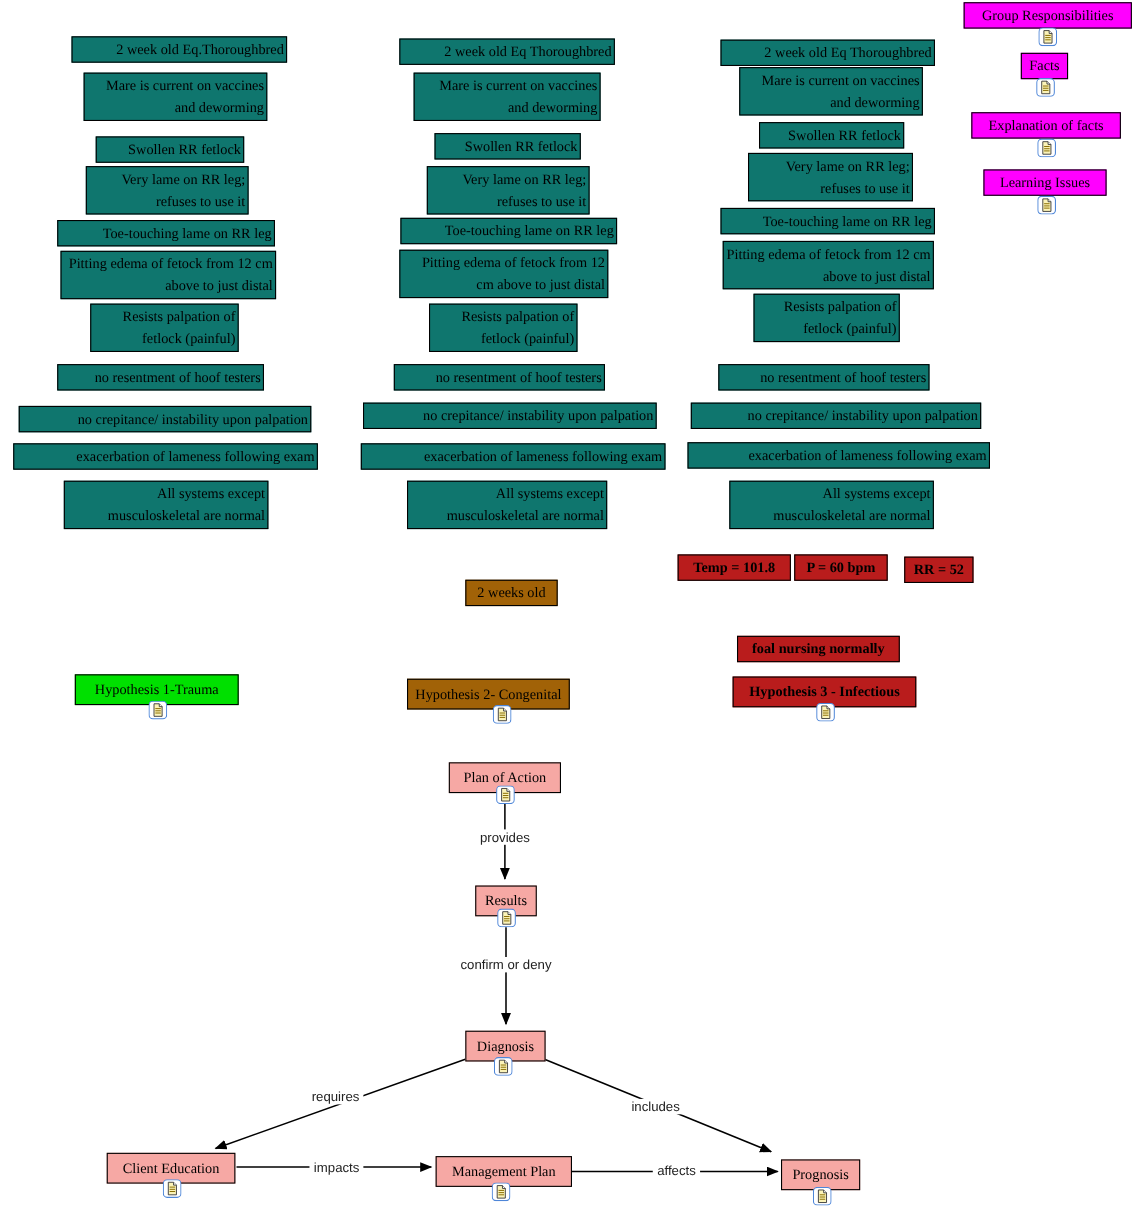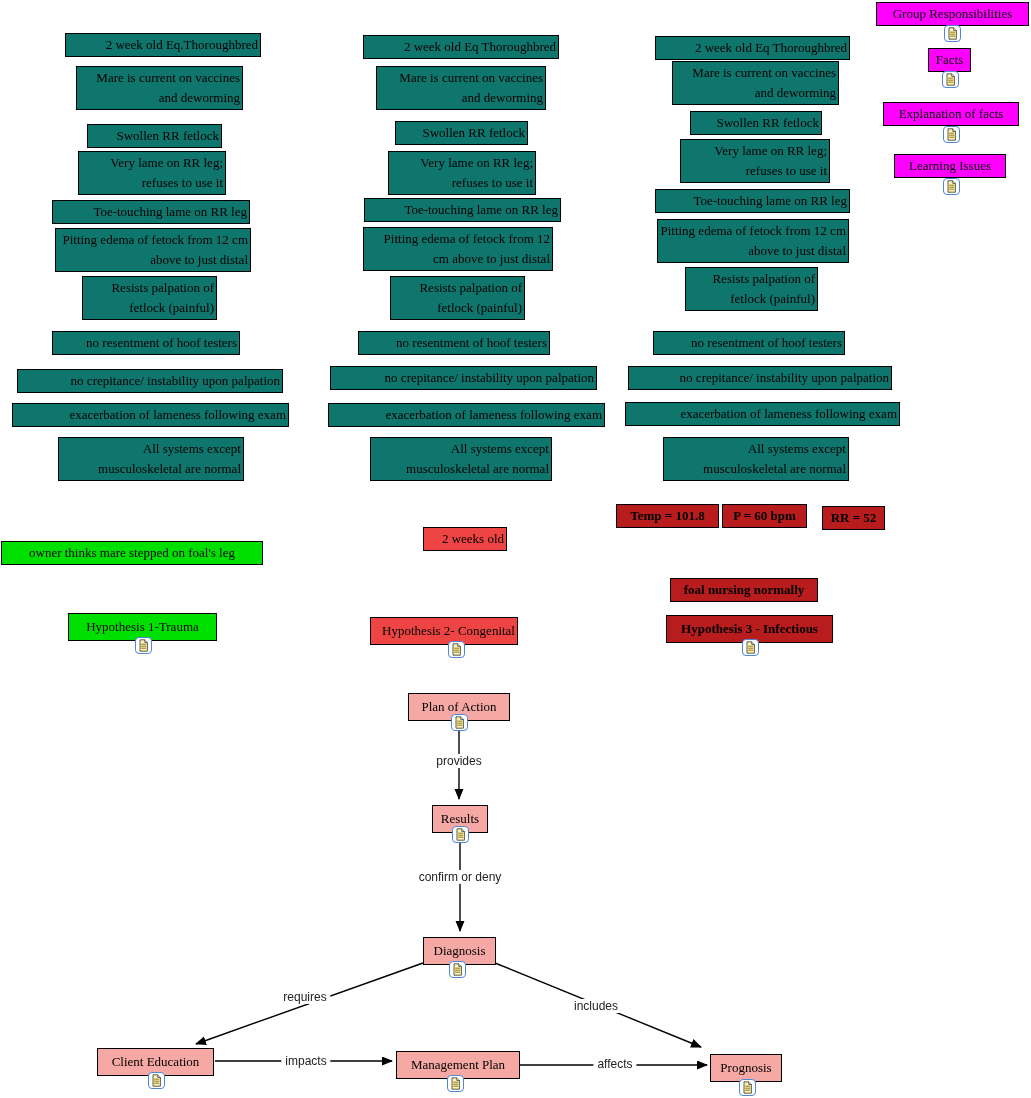--- a/index.html
+++ b/index.html
@@ -4,21 +4,21 @@
 <style>
   html,body{margin:0;padding:0;background:#fff;}
   .canvas{position:relative;width:1031px;height:1098px;background:#ffffff;overflow:hidden;
           font-family:"Liberation Serif",serif;}
   .node{position:absolute;box-sizing:border-box;border:1px solid #000;text-align:center;
         font-size:13px;line-height:20px;padding:1px 2px;color:#000;z-index:1;}
   .nw{white-space:nowrap;}
   .pad{padding:3px 2px;}
   .gray{background:#0f766e;text-align:right;}
   .green{background:#00E000;}
-  .red{background:#ef4444;text-align:right;}
+  .red{background:#a16207;}
   .yellow{background:#b91c1c;font-weight:bold;}
   .magenta{background:#FF00FF;}
   .pink{background:#F6A8A4;}
   .link-label{position:absolute;font-family:"Liberation Sans",sans-serif;font-size:12px;color:#222;
               background:#fff;padding:0 4px;transform:translateX(-50%);z-index:2;white-space:nowrap;}
   .res-icon{position:absolute;width:17px;height:17px;z-index:3;display:block;line-height:0;}
   svg.wires{position:absolute;left:0;top:0;z-index:0;}
 </style>
 </head>
 <body>
@@ -68,21 +68,20 @@
   <div class="node gray nw" style="left:690px;top:111px;width:132px">Swollen RR fetlock</div>
   <div class="node gray" style="left:680px;top:139px;width:150px">Very lame on RR leg; refuses to use it</div>
   <div class="node gray nw" style="left:655px;top:189px;width:195px">Toe-touching lame on RR leg</div>
   <div class="node gray" style="left:657px;top:219px;width:192px">Pitting edema of fetock from 12 cm above to just distal</div>
   <div class="node gray" style="left:685px;top:267px;width:133px">Resists palpation of fetlock (painful)</div>
   <div class="node gray nw" style="left:653px;top:331px;width:192px">no resentment of hoof testers</div>
   <div class="node gray nw" style="left:628px;top:366px;width:264px">no crepitance/ instability upon palpation</div>
   <div class="node gray nw" style="left:625px;top:402px;width:275px">exacerbation of lameness following exam</div>
   <div class="node gray" style="left:663px;top:437px;width:186px">All systems except musculoskeletal are normal</div>
 
-  <div class="node green nw" style="left:1px;top:541px;width:262px">owner thinks mare stepped on foal's leg</div>
   <div class="node green nw pad" style="left:68px;top:613px;width:149px">Hypothesis 1-Trauma</div>
 
   <div class="node red nw" style="left:423px;top:527px;width:84px">2 weeks old</div>
   <div class="node red nw pad" style="left:370px;top:617px;width:148px">Hypothesis 2- Congenital</div>
 
   <div class="node yellow nw" style="left:616px;top:504px;width:103px">Temp = 101.8</div>
   <div class="node yellow nw" style="left:722px;top:504px;width:85px">P = 60 bpm</div>
   <div class="node yellow nw" style="left:822px;top:506px;width:63px">RR = 52</div>
   <div class="node yellow nw" style="left:670px;top:578px;width:148px">foal nursing normally</div>
   <div class="node yellow nw pad" style="left:666px;top:615px;width:167px">Hypothesis 3 - Infectious</div>

